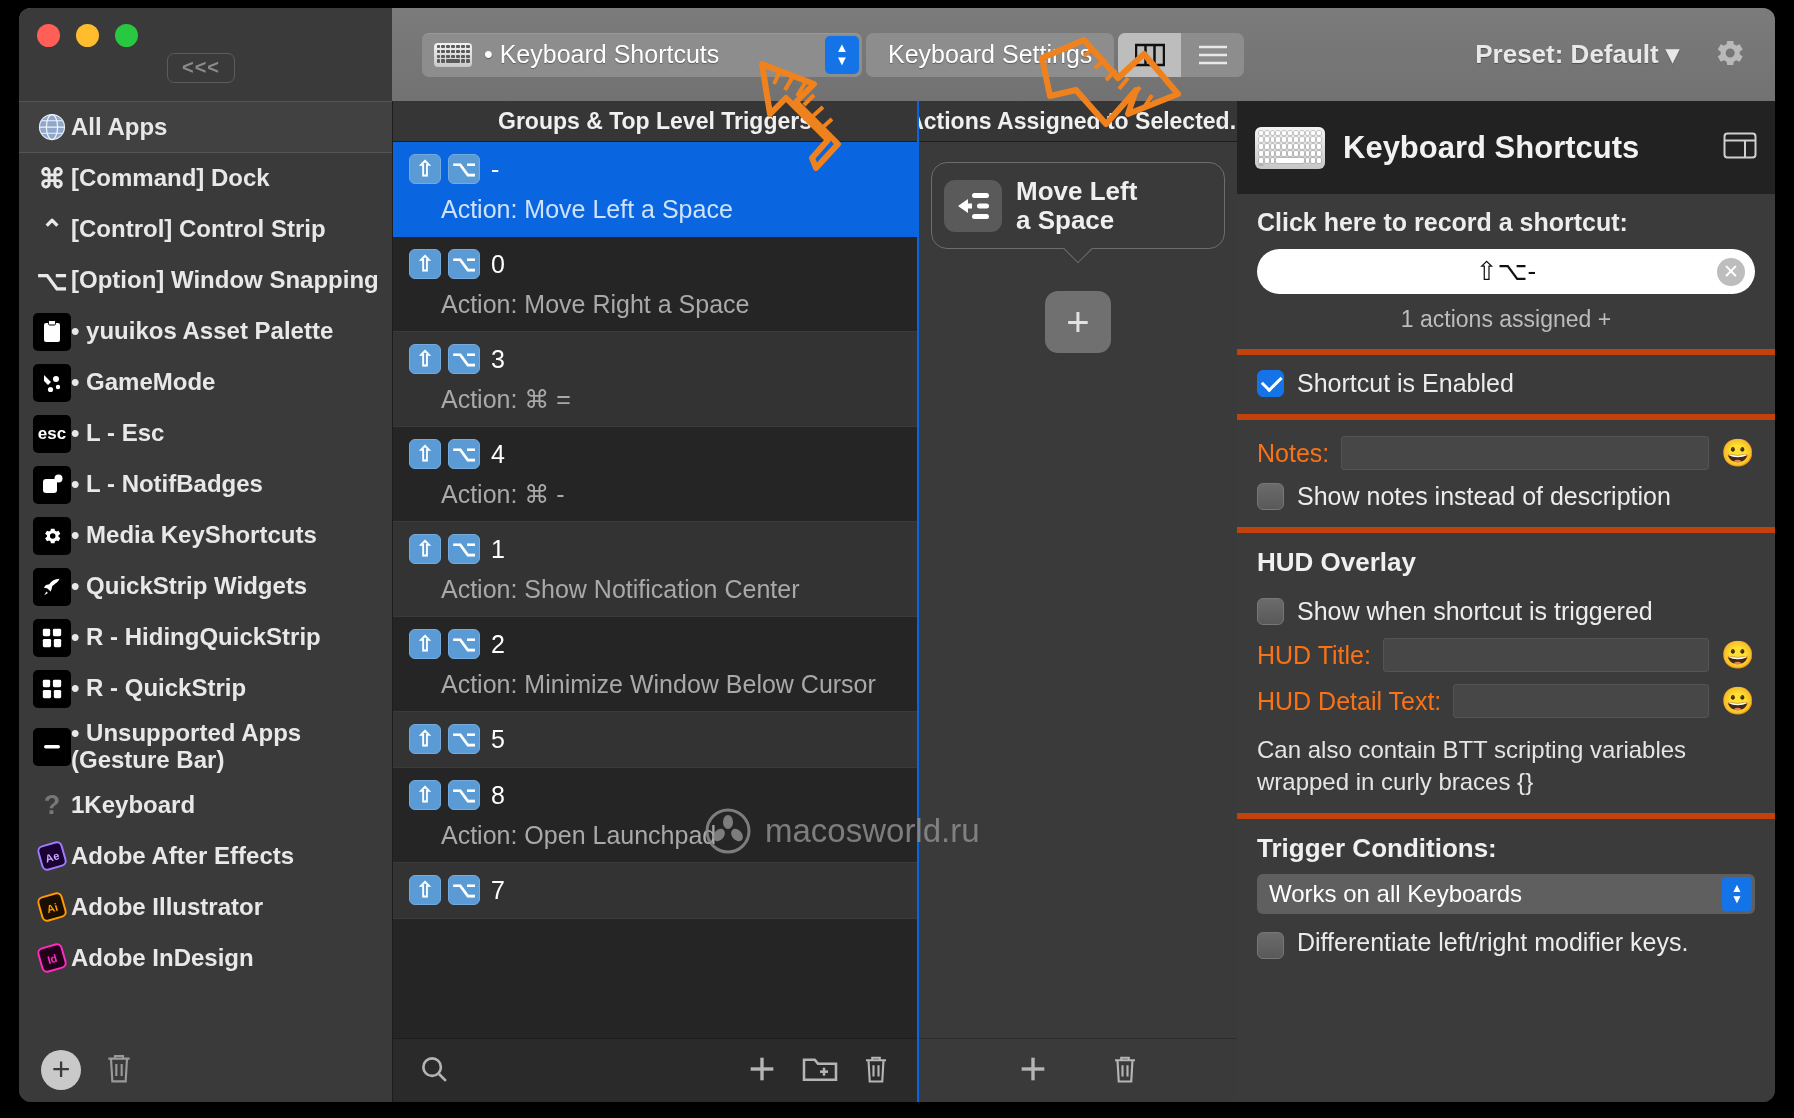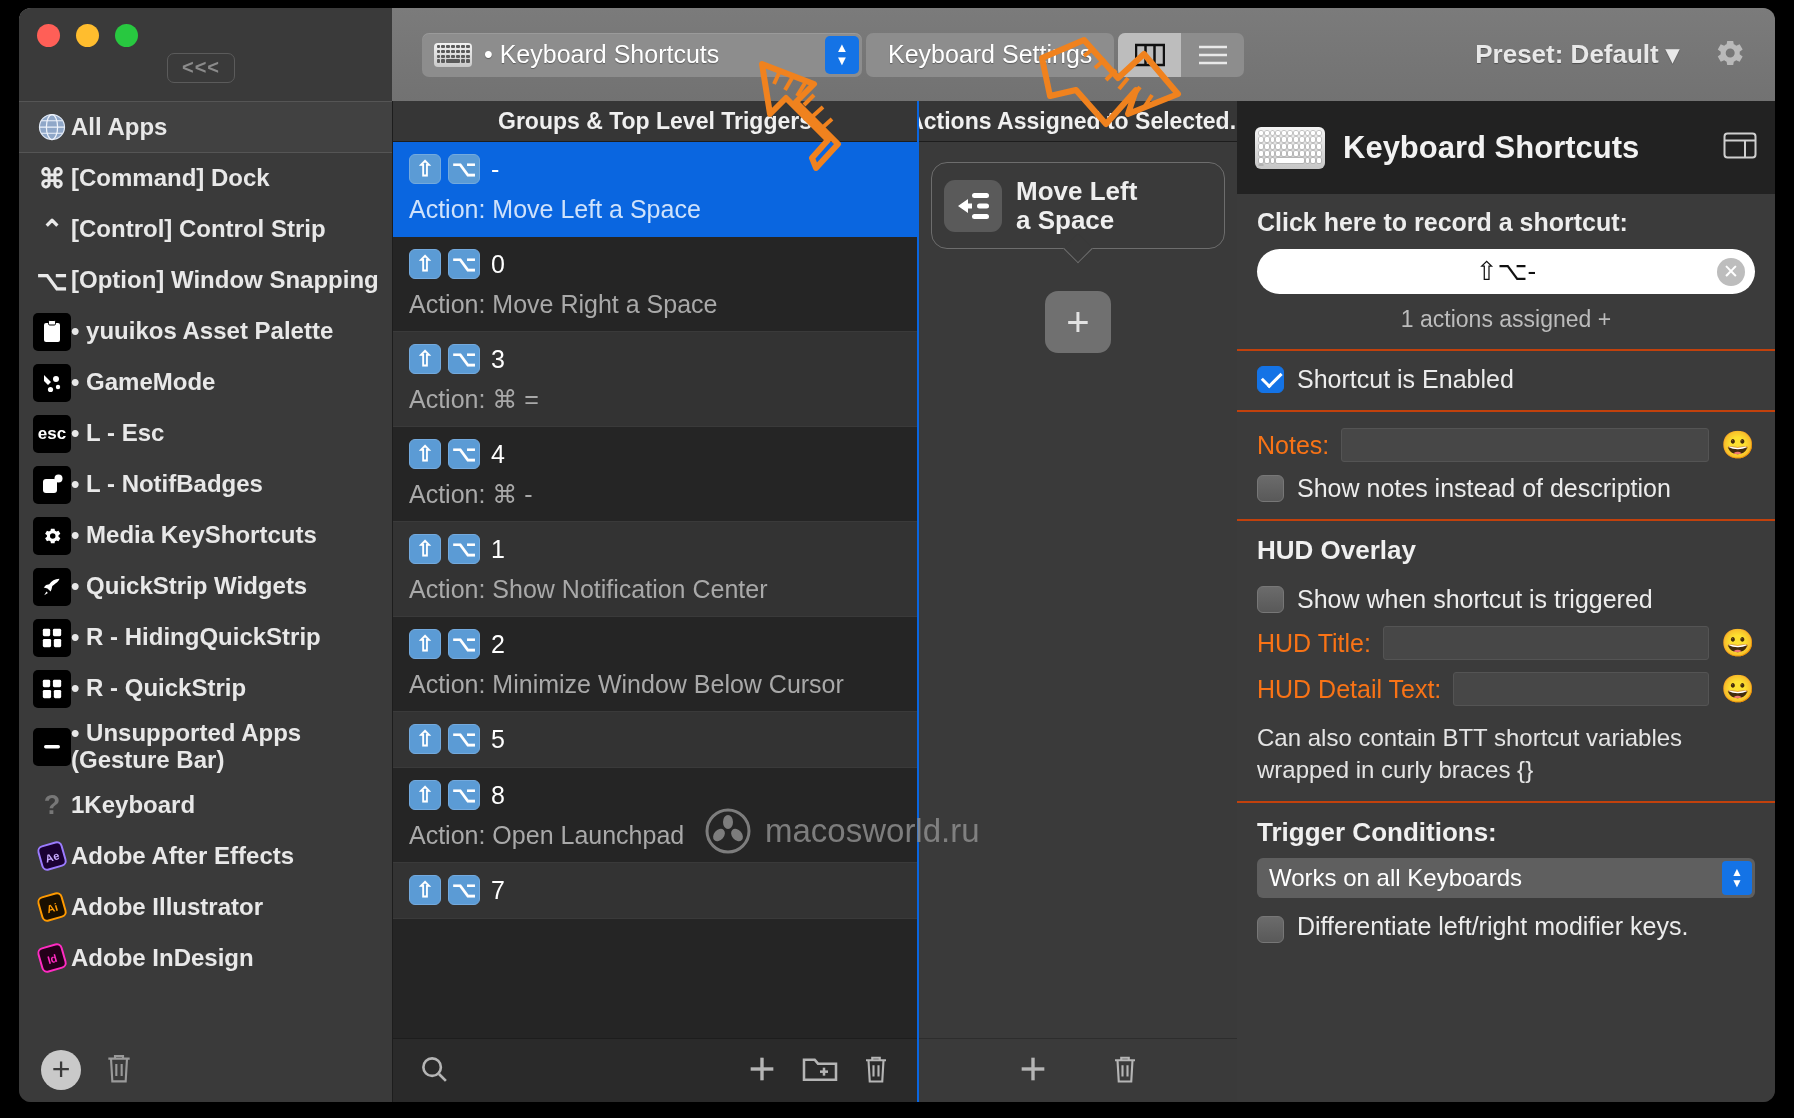--- a/index.html
+++ b/index.html
@@ -179,21 +179,21 @@
   .trig-row.sel { background: #0a66e0; border-bottom-color:#0a66e0; }
   .trig-keys { display: flex; align-items: center; gap: 7px; height: 32px; }
   .kcap {
     width: 32px; height: 30px; border-radius: 6px;
     background: #5b9bd5; color: #fff;
     display: flex; align-items: center; justify-content: center;
     font-size: 21px; font-weight: bold;
     border: 1px solid #74aade;
   }
   .trig-main { color: #fff; font-size: 25px; margin-left: 4px; }
-  .trig-sub { color: #a9a9a9; font-size: 25px; margin-top: 10px; }
+  .trig-sub { color: #a9a9a9; font-size: 25px; margin-top: 10px; margin-left: 32px; }
   .trig-row.sel .trig-sub { color: #cfe2fb; }
   .trig-bottom {
     height: 64px; background: #2a2a2a;
     display: flex; align-items: center;
     padding: 0 26px; gap: 22px;
     border-top: 1px solid #1d1d1d;
   }
   .spacer { flex: 1; }
 
   
@@ -244,21 +244,21 @@
     background: linear-gradient(180deg,#f4f4f4,#c6c6c6);
     display: grid; grid-template-columns: repeat(11,1fr);
     grid-template-rows: repeat(5,1fr); gap: 2px; padding: 4px;
   }
   .kbd-big i { background: #fff; border-radius: 1px; box-shadow:0 0 0 .5px #999; }
   .kbd-big i.sp { grid-column: span 5; }
   .cfg-title { color: #f2f2f2; font-size: 31px; font-weight: bold; }
   .panes-ico { margin-left: auto; }
 
   .cfg-body { flex: 1; overflow: hidden; }
-  .cfg-sec { padding: 14px 20px 16px 20px; border-bottom: 2px solid #c2410c; }
+  .cfg-sec { padding: 14px 20px 16px 20px; border-bottom: 6px solid #c2410c; }
   .cfg-label { color: #ededed; font-size: 25px; font-weight: bold; }
   .record-field {
     margin-top: 12px; height: 45px; background: #fff;
     border-radius: 23px; display: flex; align-items: center;
     justify-content: center; position: relative;
     color: #111; font-size: 26px;
   }
   .clear-x {
     position: absolute; right: 10px; top: 50%; transform: translateY(-50%);
     width: 28px; height: 28px; border-radius: 50%;
@@ -829,21 +829,21 @@
           <div class="field-row" style="margin-top:12px">
             <div class="field-lbl">HUD Title:</div>
             <div class="txtfield"></div>
             <div class="emoji">😀</div>
           </div>
           <div class="field-row" style="margin-top:12px">
             <div class="field-lbl">HUD Detail Text:</div>
             <div class="txtfield"></div>
             <div class="emoji">😀</div>
           </div>
-          <div class="cfg-desc">Can also contain BTT shortcut variables wrapped in curly braces {}</div>
+          <div class="cfg-desc">Can also contain BTT scripting variables wrapped in curly braces {}</div>
         </div>
 
         <div class="cfg-sec" style="border-bottom:none">
           <div class="sec-title">Trigger Conditions:</div>
           <div class="select-ctl">
             <span>Works on all Keyboards</span>
             <span class="sel-stepper">
                 <span>▲</span>
                 <span>▼</span>
               </span>

